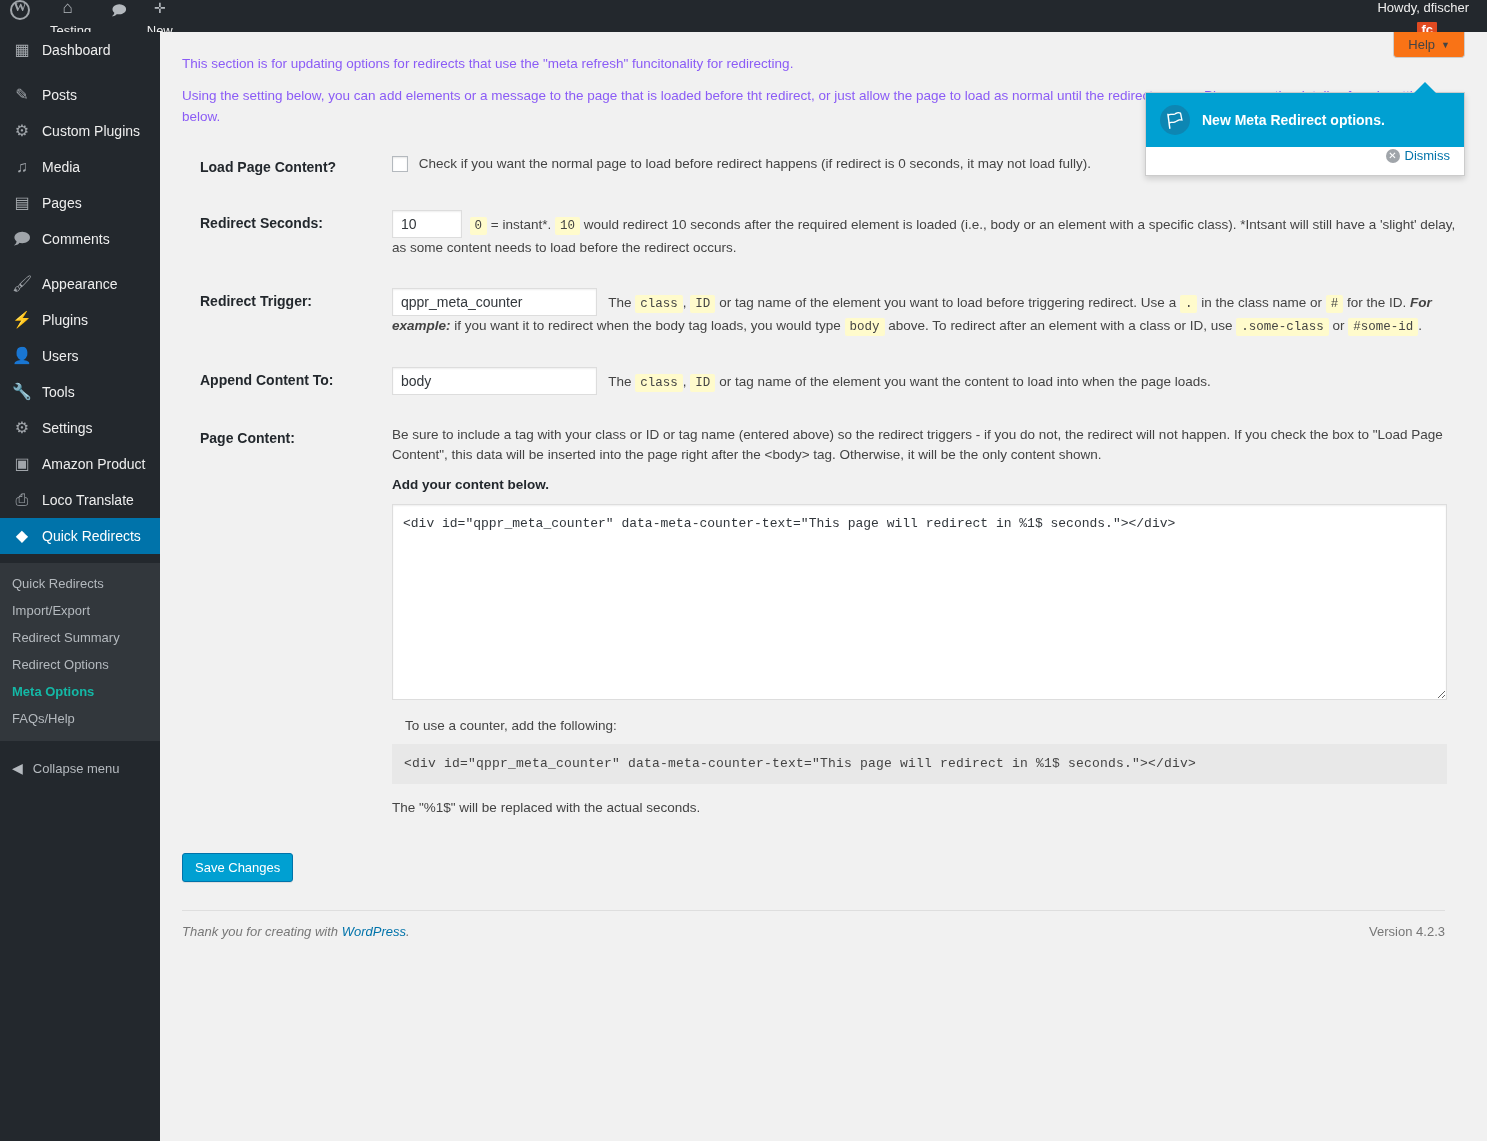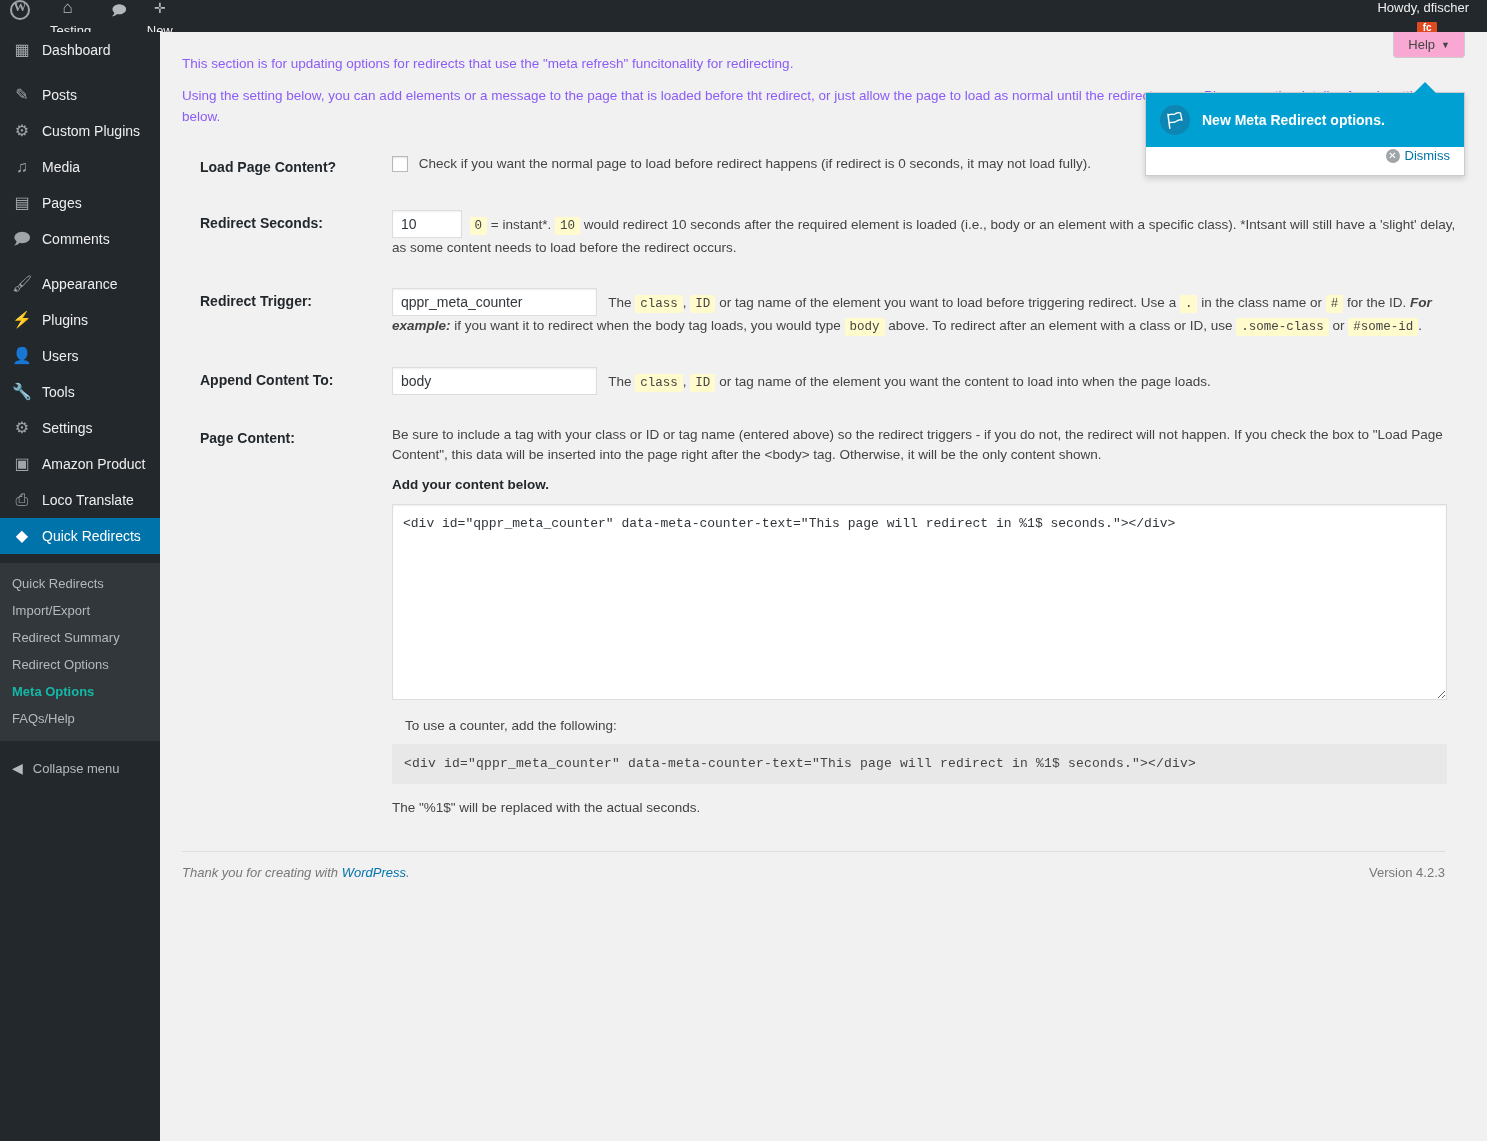--- a/index.html
+++ b/index.html
@@ -35,21 +35,21 @@
     width: 16px; height: 16px; display: inline-block; position: relative;
   }
   .ab-icon-home::before {
     content: "⌂"; font-size: 17px; line-height: 16px; color: #b4b9be;
   }
   .ab-icon-comment::before { content: "🗩"; font-size: 14px; color: #b4b9be; }
   .ab-icon-plus::before { content: "✛"; font-size: 14px; color: #b4b9be; }
   .howdy { padding-right: 8px; }
   .avatar-box {
     width: 20px; height: 20px; background: #e04a21; color: #fff;
-    font-size: 10px; font-weight: bold; display: flex; align-items: center;
+    font-size: 13px; font-weight: bold; display: flex; align-items: center;
     justify-content: center; border-radius: 1px;
   }
 
   
   #sidebar {
     position: absolute; top: 32px; left: 0; width: 160px; bottom: 0;
     background: #23282d; color: #eee; font-size: 14px;
   }
   .menu-item {
     display: flex; align-items: center; gap: 10px;
@@ -80,21 +80,21 @@
   .wrap { padding: 10px 20px 0 22px; position: relative; }
   h1.page-title {
     font-size: 23px; font-weight: normal; color: #23282d;
     margin: 13px 0 14px; padding: 9px 0 4px; line-height: 29px;
   }
   p.desc { font-size: 13.5px; line-height: 1.5; color: #8b5cf6; margin: 12px 0; max-width: 1290px; }
 
   
   .help-tab-wrap { position: absolute; right: 22px; top: 0; }
   .help-tab {
-    background: #f9a8d4; border: 1px solid #ccc; border-top: none;
+    background: #f97316; border: 1px solid #ccc; border-top: none;
     padding: 5px 14px; font-size: 13px; color: #444; cursor: pointer;
     border-radius: 0 0 4px 4px; display: flex; align-items: center; gap: 6px;
   }
   .help-tab .caret { font-size: 9px; }
 
   
   .wp-pointer {
     position: absolute; top: 60px; right: 22px; width: 320px;
     background: #fff; border: 1px solid #ccc;
     box-shadow: 0 3px 6px rgba(0,0,0,.15); z-index: 50;
@@ -368,20 +368,23 @@
           <div class="add-content-label">Add your content below.</div>
           <textarea style="">&lt;div id="qppr_meta_counter" data-meta-counter-text="This page will redirect in %1$ seconds."&gt;&lt;/div&gt;</textarea>
           <p class="to-use">To use a counter, add the following:</p>
           <div class="code-block">&lt;div id="qppr_meta_counter" data-meta-counter-text="This page will redirect in %1$ seconds."&gt;&lt;/div&gt;</div>
           <p class="after-note">The "%1$" will be replaced with the actual seconds.</p>
         </td>
       </tr>
     </tbody>
       </table>
 
+    <div class="submit-wrap">
+      <button class="button-primary">Save Changes</button>
+    </div>
 
     <div class="footer">
       <div>
         <span>Thank you for creating with </span><a href="#">WordPress</a><span>.</span>
       </div>
       <div class="ver">Version 4.2.3</div>
     </div>
   </div>
 </div>
 

